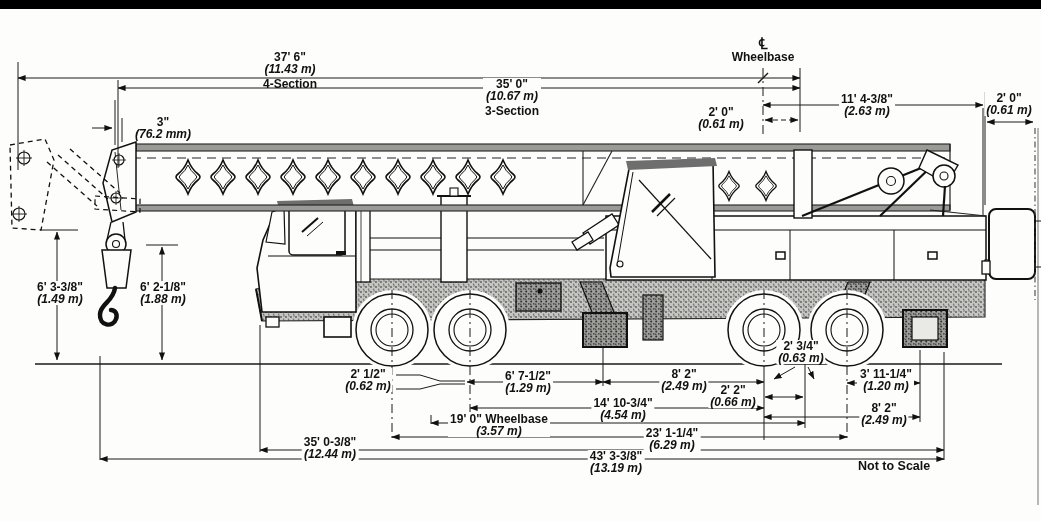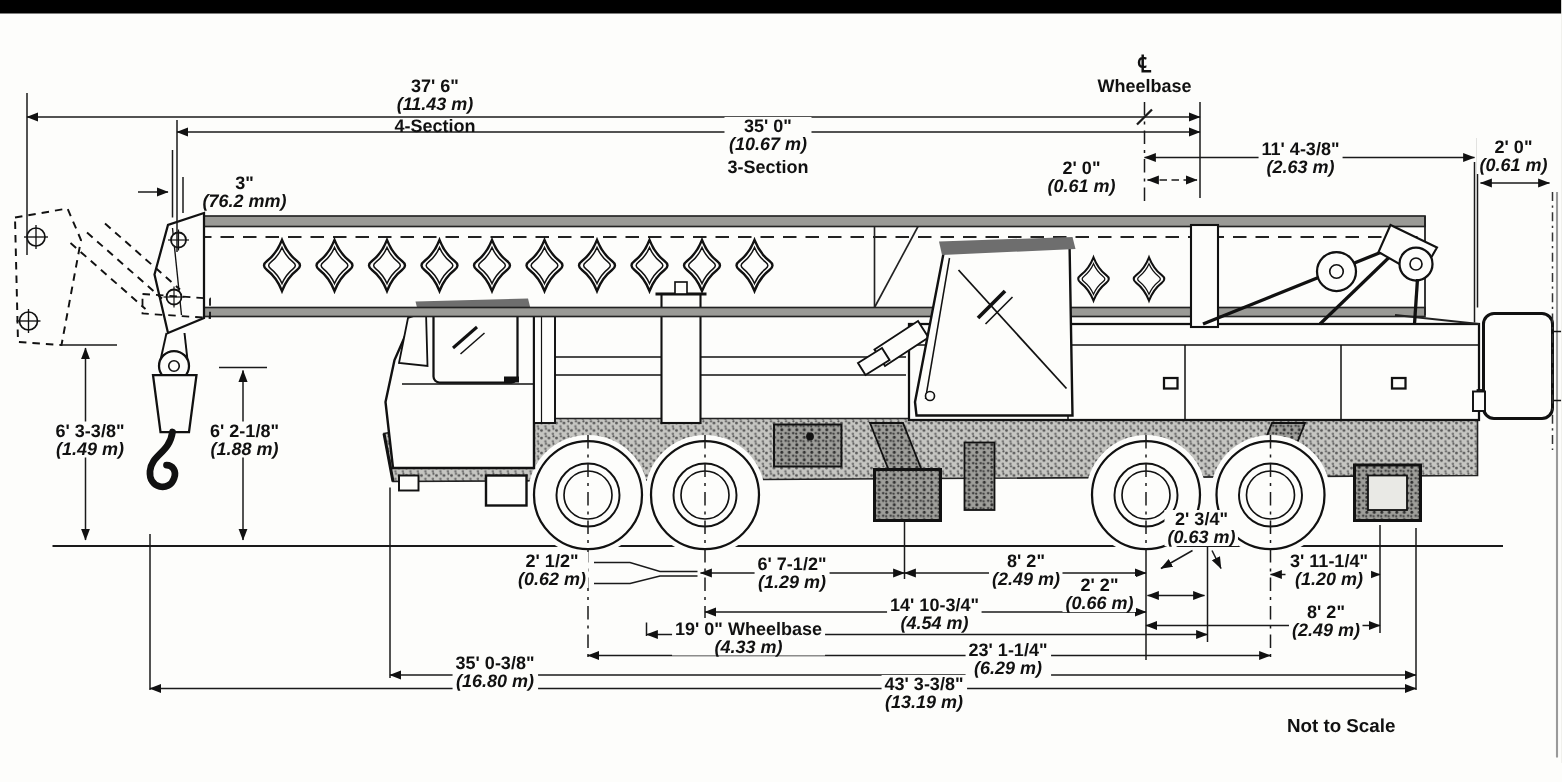--- a/index.html
+++ b/index.html
@@ -6,21 +6,21 @@
   #page{position:relative;width:1041px;height:521px;background:#fdfdfb;overflow:hidden;
         font-family:"Liberation Sans",sans-serif;color:#111;}
   #art{position:absolute;left:0;top:0;}
   .dim{position:absolute;font:bold 12px/12px "Liberation Sans",sans-serif;text-align:center;
        transform:translateX(-50%);white-space:nowrap;color:#111;z-index:5;}
   .dim.bg{background:#fdfdfb;padding:0 2px;}
   .dim .v{display:block;}
   .dim .m{display:block;font-style:italic;}
   .dim .note{display:block;margin-top:3px;}
   .dim .sym{display:block;font-size:16px;line-height:15px;}
-  .nts{position:absolute;font:bold 12.5px/13px "Liberation Sans",sans-serif;z-index:5;margin-top:18px;}
+  .nts{position:absolute;font:bold 12.5px/13px "Liberation Sans",sans-serif;z-index:5;}
   .topbar{position:absolute;left:0;top:0;width:1041px;height:9px;background:#000;}
 </style>
 </head>
 <body>
 
 <div id="page">
   <div class="topbar"></div>
 
   <svg id="art" width="1041" height="521" viewBox="0 0 1041 521">
     <defs>
@@ -345,33 +345,33 @@
   <div class="dim bg" style="left:886px;top:368px;">
     <span class="v">3' 11-1/4"</span>
     <span class="m">(1.20 m)</span>
   </div>
   <div class="dim bg" style="left:623px;top:397px;">
     <span class="v">14' 10-3/4"</span>
     <span class="m">(4.54 m)</span>
   </div>
   <div class="dim bg" style="left:499px;top:413px;">
     <span class="v">19' 0" Wheelbase</span>
-    <span class="m">(4.33 m)</span>
+    <span class="m">(3.57 m)</span>
   </div>
   <div class="dim bg" style="left:884px;top:402px;">
     <span class="v">8' 2"</span>
     <span class="m">(2.49 m)</span>
   </div>
   <div class="dim bg" style="left:672px;top:427px;">
     <span class="v">23' 1-1/4"</span>
     <span class="m">(6.29 m)</span>
   </div>
   <div class="dim bg" style="left:330px;top:436px;">
     <span class="v">35' 0-3/8"</span>
-    <span class="m">(16.80 m)</span>
+    <span class="m">(12.44 m)</span>
   </div>
   <div class="dim bg" style="left:616px;top:450px;">
     <span class="v">43' 3-3/8"</span>
     <span class="m">(13.19 m)</span>
   </div>
 
   <div class="nts" style="left:858px;top:460px;">Not to Scale</div>
 </div>
 
 </body></html>

